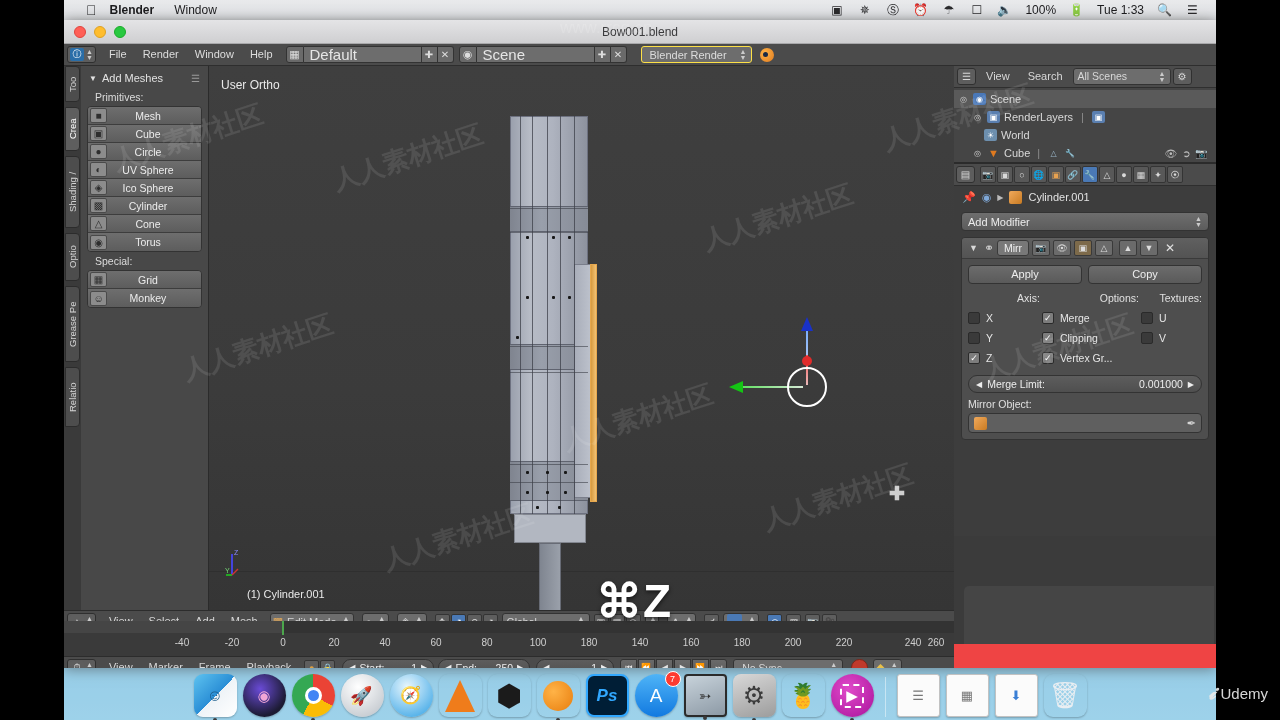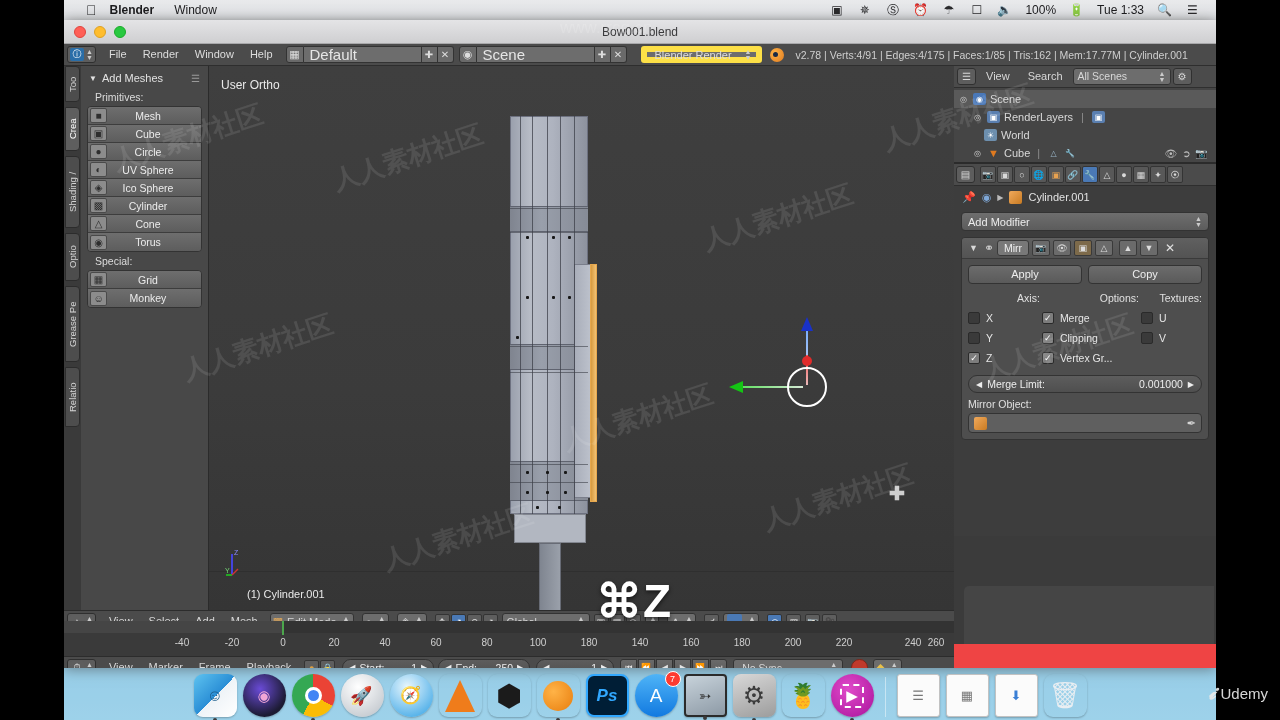--- a/index.html
+++ b/index.html
@@ -50,21 +50,21 @@
   .updown{ font-size:7px; line-height:6px; margin-left:2px; color:#ccc; }
   .menu-item{ padding:0 8px; height:17px; line-height:17px; border-radius:3px; cursor:default; }
   .sel-widget{ display:flex; align-items:center; height:17px; margin-left:5px; }
   .sw-ico{ width:18px; height:17px; background:#6a6a6a; border:1px solid #333;
            border-radius:3px 0 0 3px; display:flex; align-items:center; justify-content:center; }
   .sw-field{ background:#6d6d6d; border:1px solid #333; border-left:none; height:17px;
              min-width:118px; line-height:15px; padding:0 6px; color:#e6e6e6; font-size:15px; }
   .sw-btn{ width:16px; height:17px; background:#6a6a6a; border:1px solid #333; border-left:none;
            display:flex; align-items:center; justify-content:center; font-size:10px; color:#ddd; }
   .sw-btn:last-child{ border-radius:0 3px 3px 0; }
-  .engine{ display:flex; align-items:center; background:#6d6d6d; border:6px solid #fde047;
+  .engine{ display:flex; align-items:center; background:#6d6d6d; border:1px solid #fde047;
            border-radius:3px; height:17px; padding:0 4px 0 8px; margin-left:14px; min-width:110px;
            justify-content:space-between;gap:11px; }
   .stats{ margin-left:12px; font-size:10.5px; color:#cfcfcf; white-space:nowrap; }
   .bl-logo{ width:14px; height:14px; border-radius:50%;
             background:radial-gradient(circle at 35% 35%,#ffb347,#e07b20); margin-left:8px;
             position:relative; }
   .bl-logo::after{ content:""; position:absolute; left:3px; top:4px; width:5px; height:5px;
                    border-radius:50%; background:#1b2a44; }
 
   
@@ -340,21 +340,20 @@
         <span class="sw-btn">✚</span>
         <span class="sw-btn">✕</span>
       </div>
 
       <div class="engine">
         <span>Blender Render</span>
         <span class="updown">▲<br>▼</span>
       </div>
 
       <div class="bl-logo"></div>
-      <span class="stats">v2.78 | Verts:4/91 | Edges:4/175 | Faces:1/85 | Tris:162 | Mem:17.77M | Cylinder.001</span>
     </div>
 
     <div class="body3">
 
       <div class="toolshelf">
         <div class="tabs-col">
           <div class="vtab" style="height:36px">Too</div>
           <div class="vtab active" style="height:44px">Crea</div>
           <div class="vtab" style="height:72px">Shading /</div>
           <div class="vtab" style="height:48px">Optio</div>

